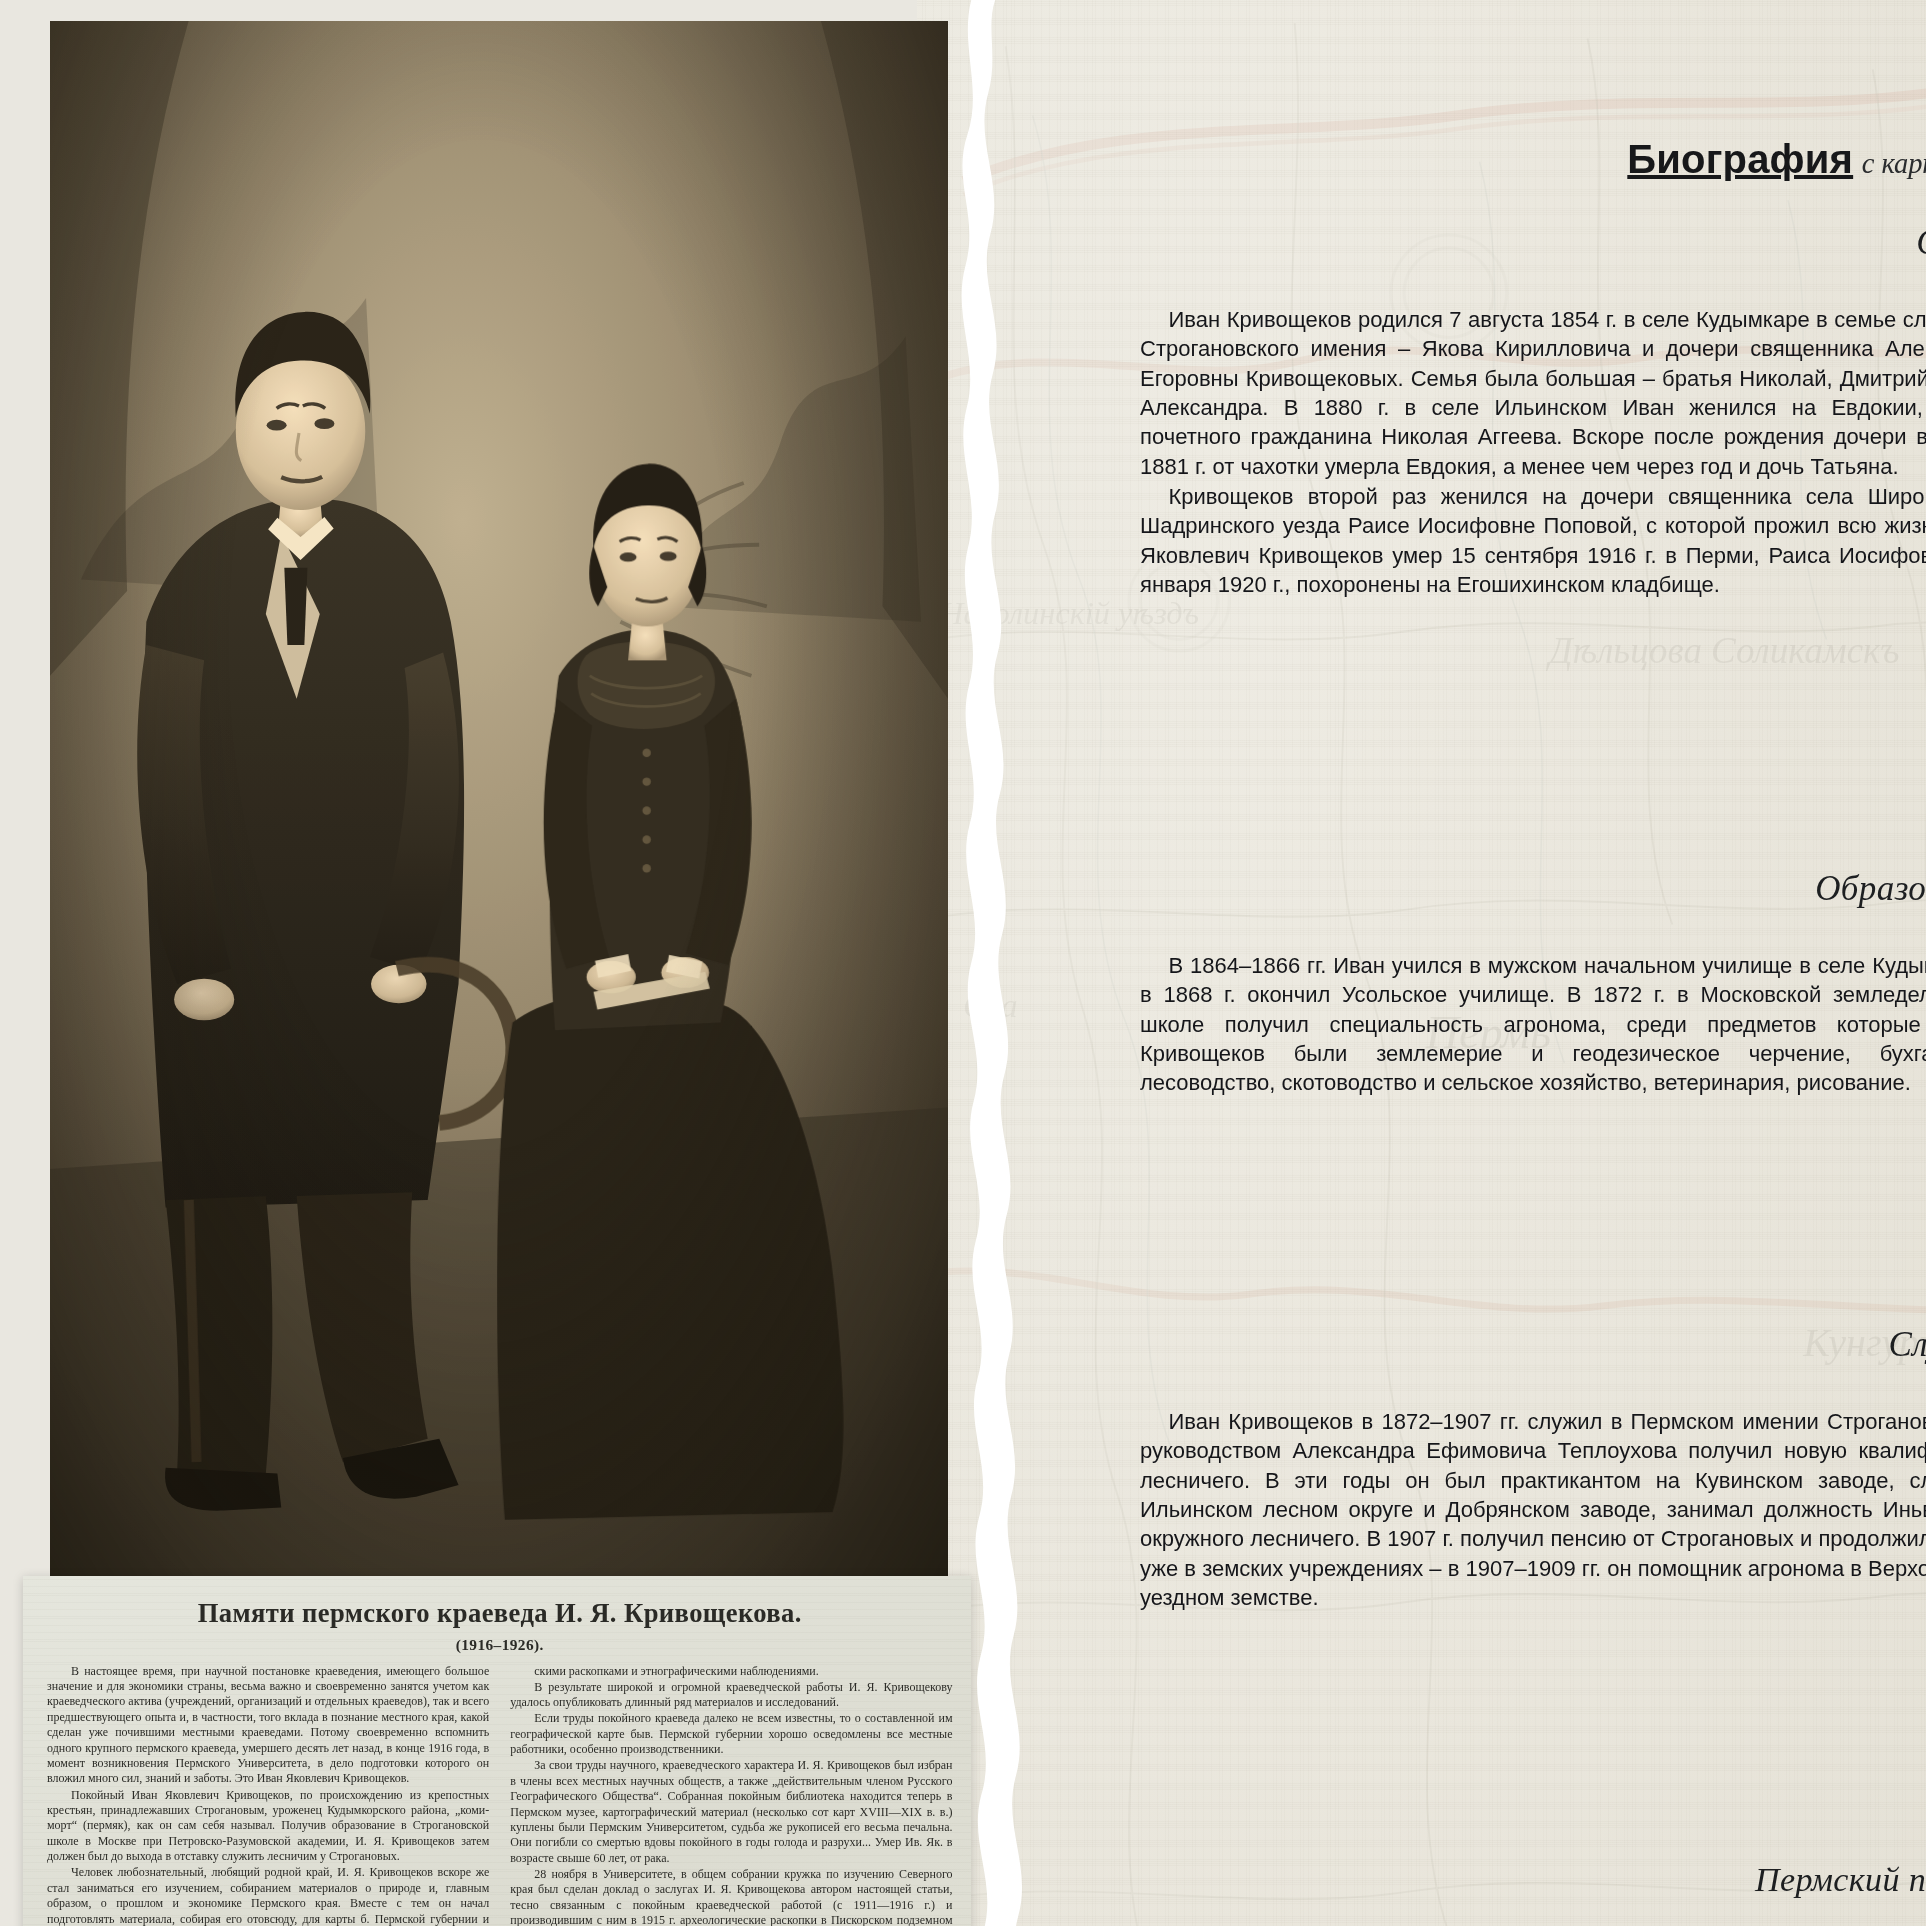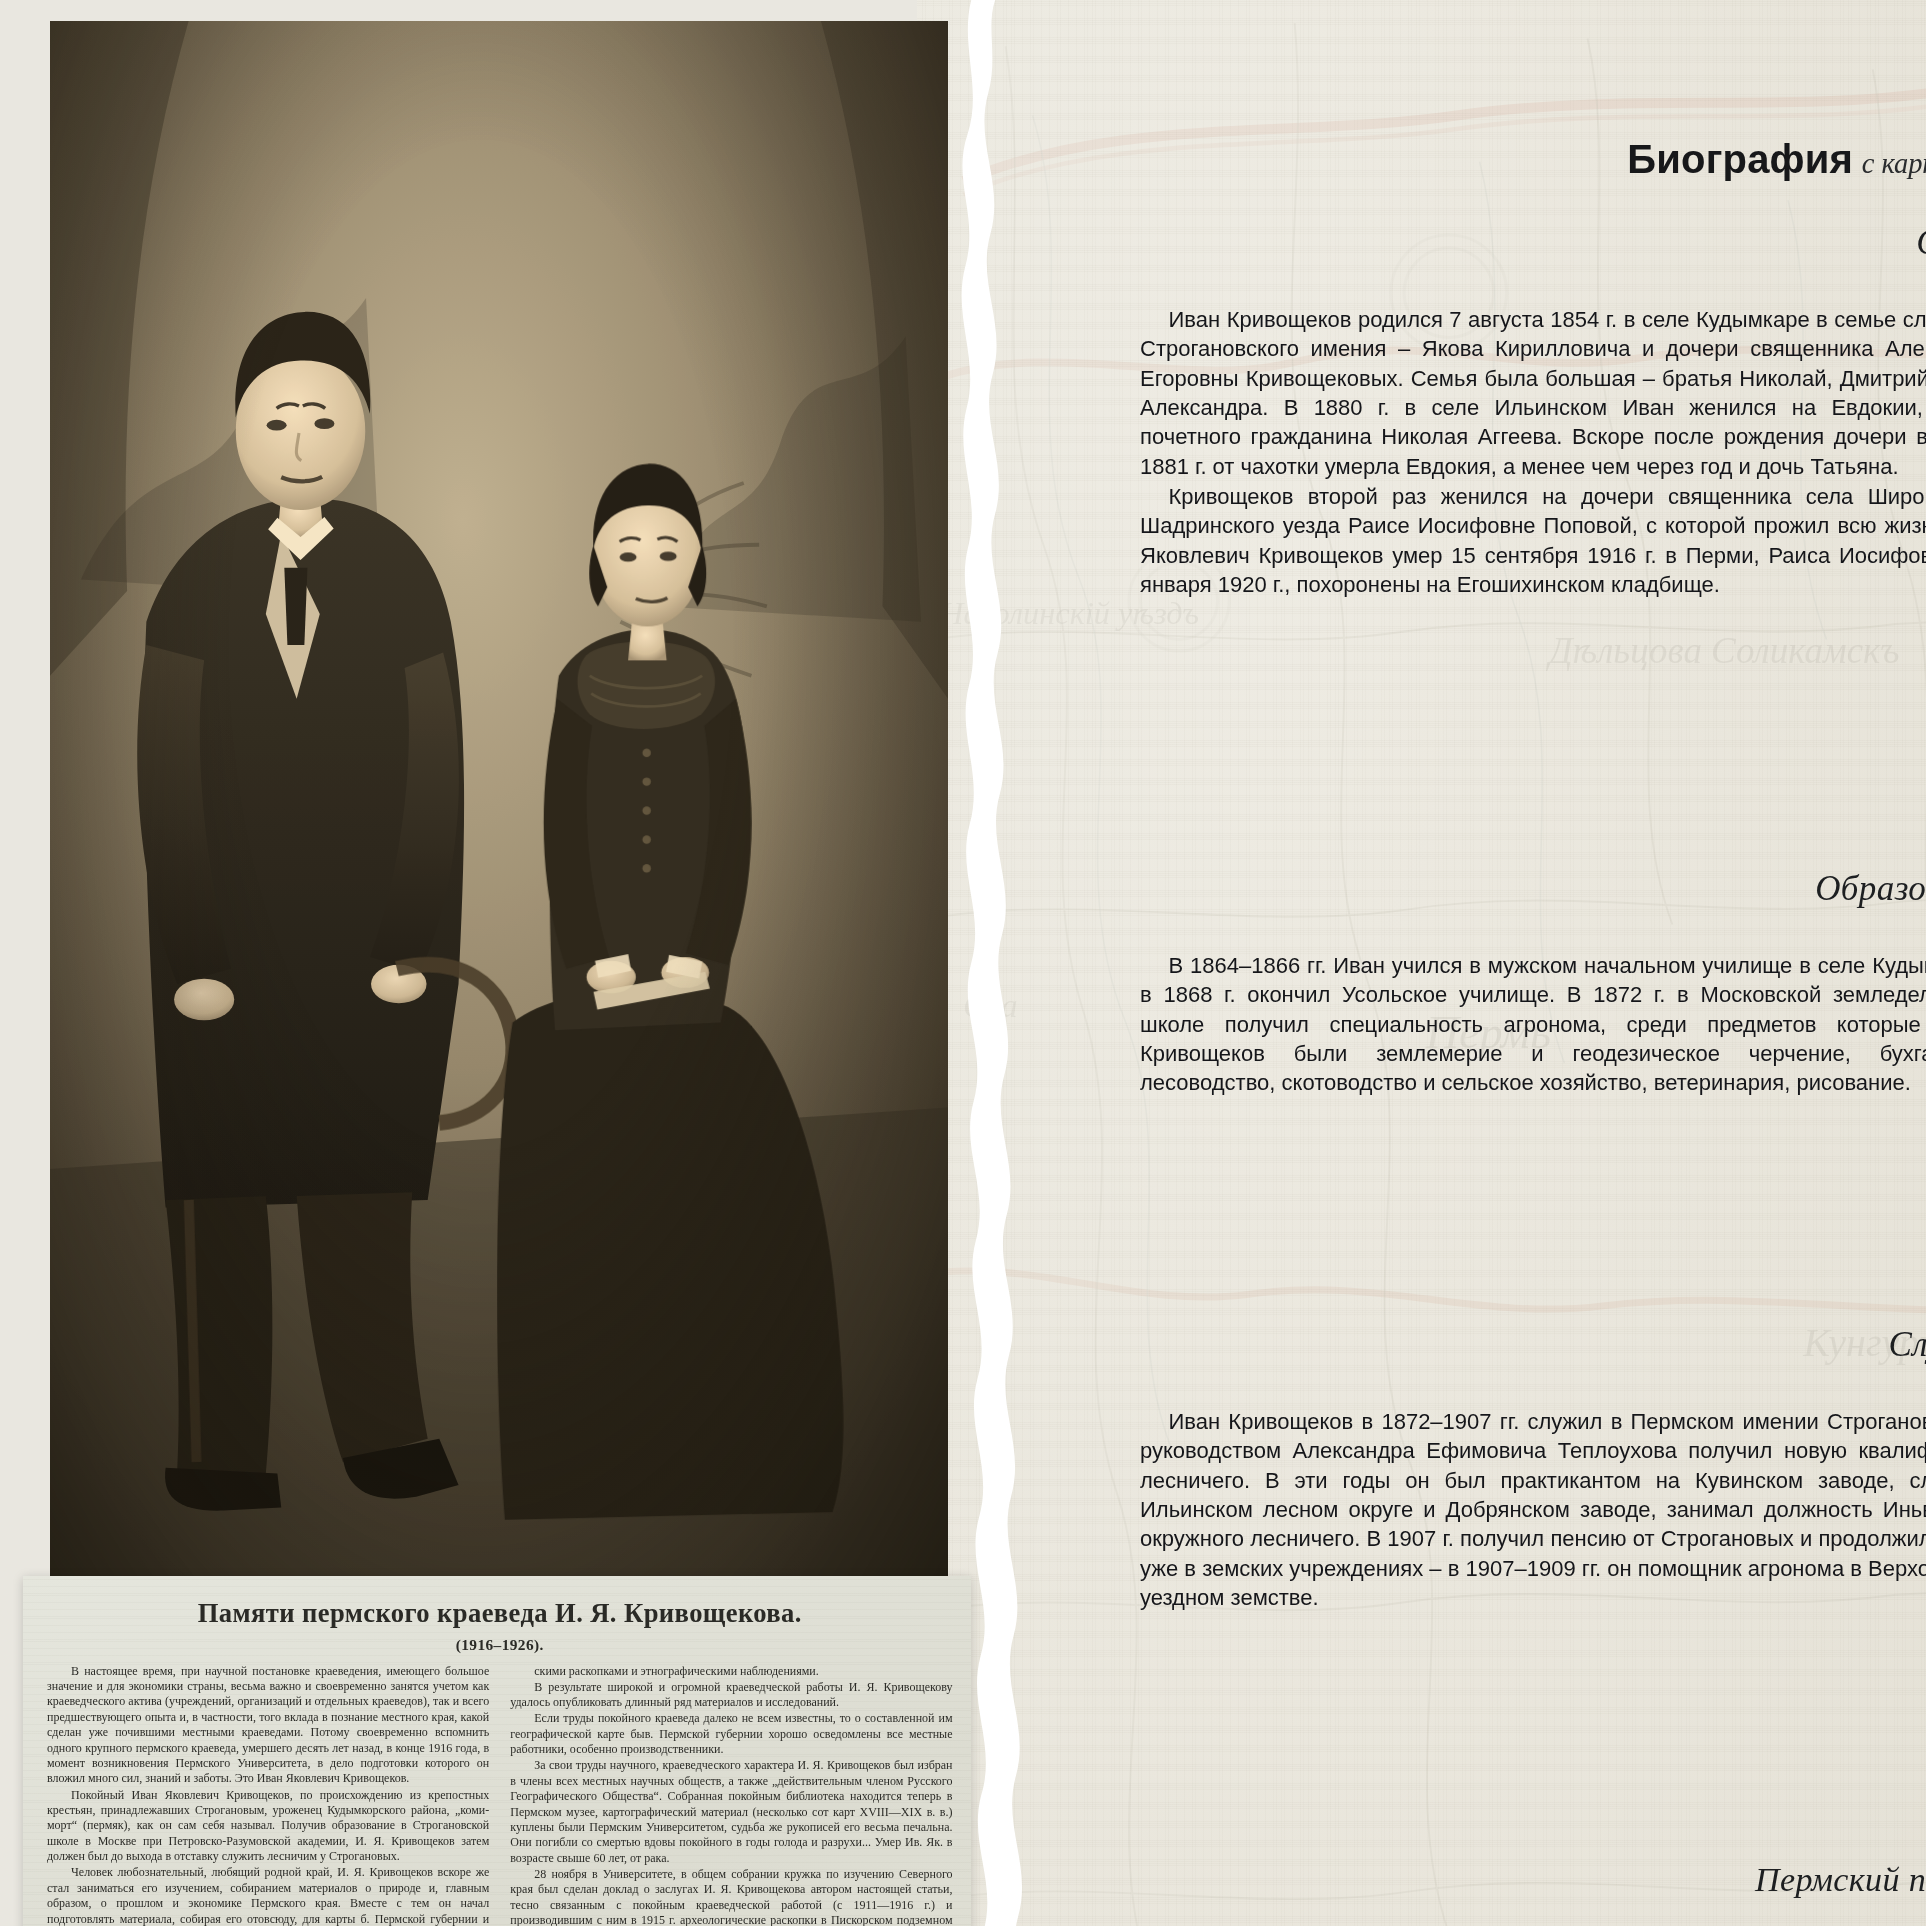--- a/index.html
+++ b/index.html
@@ -157,20 +157,21 @@
     top: 137px;
     text-align: right;
     white-space: nowrap;
   }
   .bio-head .h-main {
     font-family: "Liberation Sans", sans-serif;
     font-weight: 700;
     font-size: 40px;
     color: #17181a;
     letter-spacing: 0.2px;
+    text-decoration: underline;
   }
   .bio-head .h-sub {
     font-family: "Liberation Serif", serif;
     font-style: italic;
     font-size: 28.5px;
     color: #2a2c2e;
     margin-left: 8.5px;
   }
 
   .sec-title {

